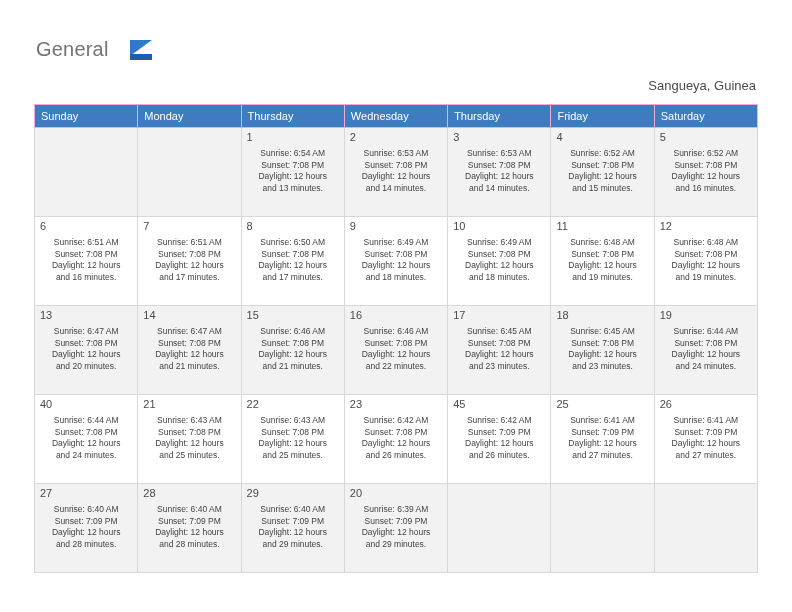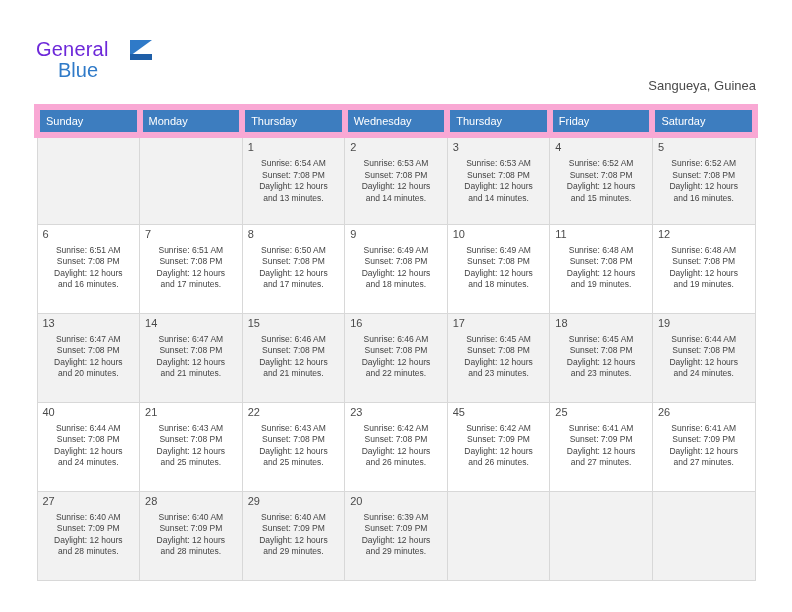--- a/index.html
+++ b/index.html
@@ -20,21 +20,21 @@
     left: 0; top: 0;
     width: 792px; height: 104px;
   }
   .logo {
     position: absolute;
     left: 36px; top: 38px;
     width: 180px; height: 50px;
   }
   .logo-general {
     font-size: 20px;
-    color: #6d28d9;
+    color: #737373;
     letter-spacing: .2px;
     line-height: 22px;
   }
   .logo-blue {
     font-size: 20px;
     color: #2f7ac8;
     line-height: 22px;
     margin-left: 22px;
     display: block;
     margin-top: -1px;
@@ -74,21 +74,21 @@
     border-collapse: collapse;
     table-layout: fixed;
   }
   .cal th {
     background: #3d7dbf;
     color: #ffffff;
     font-size: 11px;
     font-weight: normal;
     text-align: left;
     padding: 5px 0 5px 6px;
-    border: 6px solid #f9a8d4;
+    border: 1px solid #f9a8d4;
     height: 21px;
   }
   .cal td {
     vertical-align: top;
     border: 1px solid #d8d8d8;
     height: 89px;
     padding: 3px 5px 3px 5px;
     background: #ffffff;
   }
   .cal tr.shaded td {
@@ -111,21 +111,20 @@
   .info div { white-space: nowrap; }
 </style>
 </head>
 <body>
 
 <div class="page">
 
   <div class="header">
     <div class="logo">
       <span class="logo-general">General</span>
-      <span class="logo-blue">Blue</span>
       <span class="logo-flag"></span>
       <span class="logo-flag2"></span>
     </div>
     <div class="subtitle">Sangueya, Guinea</div>
   </div>
 
   <table class="cal">
     <thead>
       <tr>
         <th>Sunday</th>

